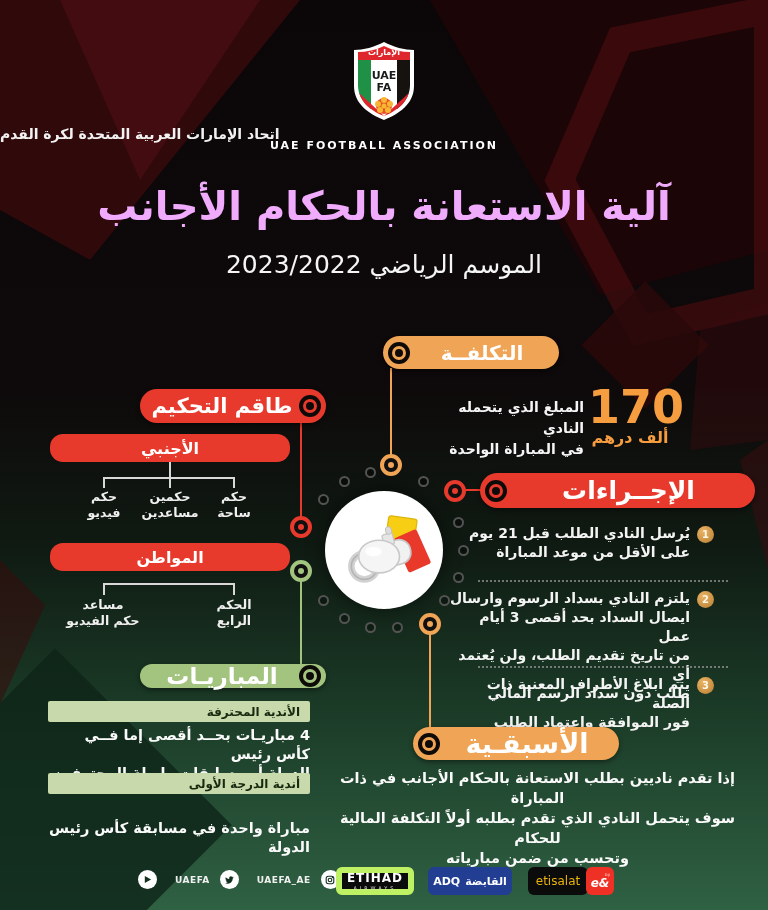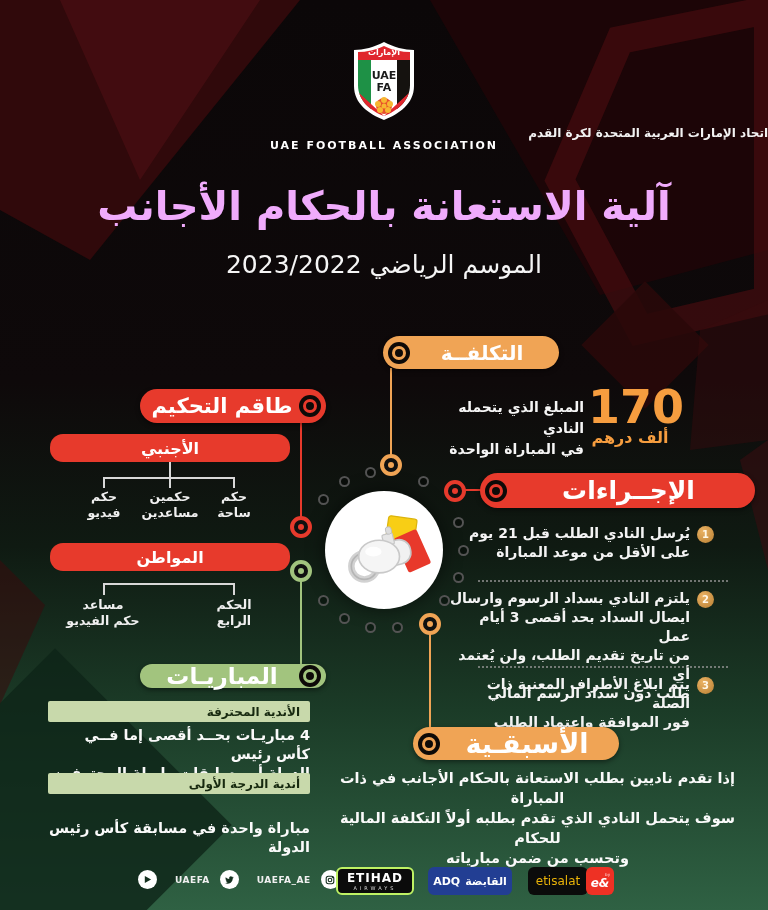--- a/index.html
+++ b/index.html
@@ -3,21 +3,21 @@
 <meta charset="utf-8">
 <style>
   html,body{margin:0;padding:0;background:#000;}
   #page{position:relative;width:768px;height:910px;overflow:hidden;
         font-family:"DejaVu Sans","Liberation Sans",sans-serif;background:#0b0708;}
   #bg-shapes{position:absolute;left:0;top:0;z-index:0;}
   .abs{position:absolute;}
   .rtl{direction:rtl;}
   
   #logo-wrap{left:0;top:42px;width:768px;text-align:center;z-index:2;}
-  #org-ar{left:0;top:126px;width:768px;text-align:right;color:#f2f2f2;font-size:12px;font-weight:600;z-index:2;}
+  #org-ar{left:0;top:126px;width:768px;text-align:left;color:#f2f2f2;font-size:14px;font-weight:600;z-index:2;}
   #org-en{left:0;top:139px;width:768px;text-align:center;color:#fff;font-size:11px;font-weight:800;letter-spacing:2px;z-index:2;}
   #main-title{left:0;top:183px;width:768px;text-align:center;color:#f0abfc;font-size:40px;font-weight:800;z-index:2;}
   #subtitle{left:0;top:250px;width:768px;text-align:center;color:#f5f5f5;font-size:25px;font-weight:500;z-index:2;}
   
   .pill{position:absolute;display:flex;align-items:center;border-radius:18px;color:#fff;
         font-weight:800;box-shadow:0 2px 5px rgba(0,0,0,.45);z-index:5;padding:0 5px;}
   .pill .label{flex:1;text-align:center;line-height:1;}
   .bullseye{width:22px;height:22px;border-radius:50%;background:#0d0a08;display:flex;
             align-items:center;justify-content:center;flex:0 0 auto;}
   .bullseye i{display:block;width:14px;height:14px;border-radius:50%;border:3.5px solid var(--c);
@@ -68,21 +68,21 @@
                  display:flex;align-items:center;justify-content:center;z-index:5;
                  box-shadow:0 0 18px rgba(0,0,0,.5);}
   
   #social-row{left:138px;top:870px;display:flex;gap:10px;align-items:center;z-index:4;}
   .social-item{display:flex;align-items:center;gap:4px;}
   .social-circle{width:19px;height:19px;border-radius:50%;background:#fff;display:flex;
                  align-items:center;justify-content:center;color:#14301f;}
   .social-handle{color:#f0f0f0;font-size:9px;font-weight:700;letter-spacing:.5px;padding-left:14px;}
   .sponsor{position:absolute;top:867px;height:28px;border-radius:6px;display:flex;flex-direction:column;
            align-items:center;justify-content:center;z-index:4;box-sizing:border-box;}
-  #sp-etihad{left:336px;width:78px;background:#0b0b0b;border:2px solid #bef264;}
+  #sp-etihad{left:336px;width:78px;background:#0b0b0b;border:6px solid #bef264;}
   #sp-etihad .n{color:#fff;font-size:12px;font-weight:800;letter-spacing:1px;line-height:1;}
   #sp-etihad .s{color:#ddd;font-size:5px;letter-spacing:3px;line-height:1;margin-top:2px;}
   #sp-adq{left:428px;width:84px;background:var(--adq-blue);flex-direction:row;gap:5px;}
   #sp-adq .mark{color:#fff;font-size:11px;font-weight:800;}
   #sp-adq .name{color:#fff;font-size:11px;font-weight:700;}
   #sp-etisalat-black{left:528px;width:60px;background:#0b0b0b;}
   #sp-etisalat-black .n{color:#eab308;font-size:12px;font-weight:400;}
   #sp-etisalat-red{left:586px;width:28px;background:var(--etisalat-red);flex-direction:column;gap:0;}
   #sp-etisalat-red .by{color:#ffd9d6;font-size:4px;line-height:1;align-self:flex-end;margin-right:4px;}
   #sp-etisalat-red .mk{color:#fff;font-size:12px;font-weight:800;line-height:1;font-style:italic;}

